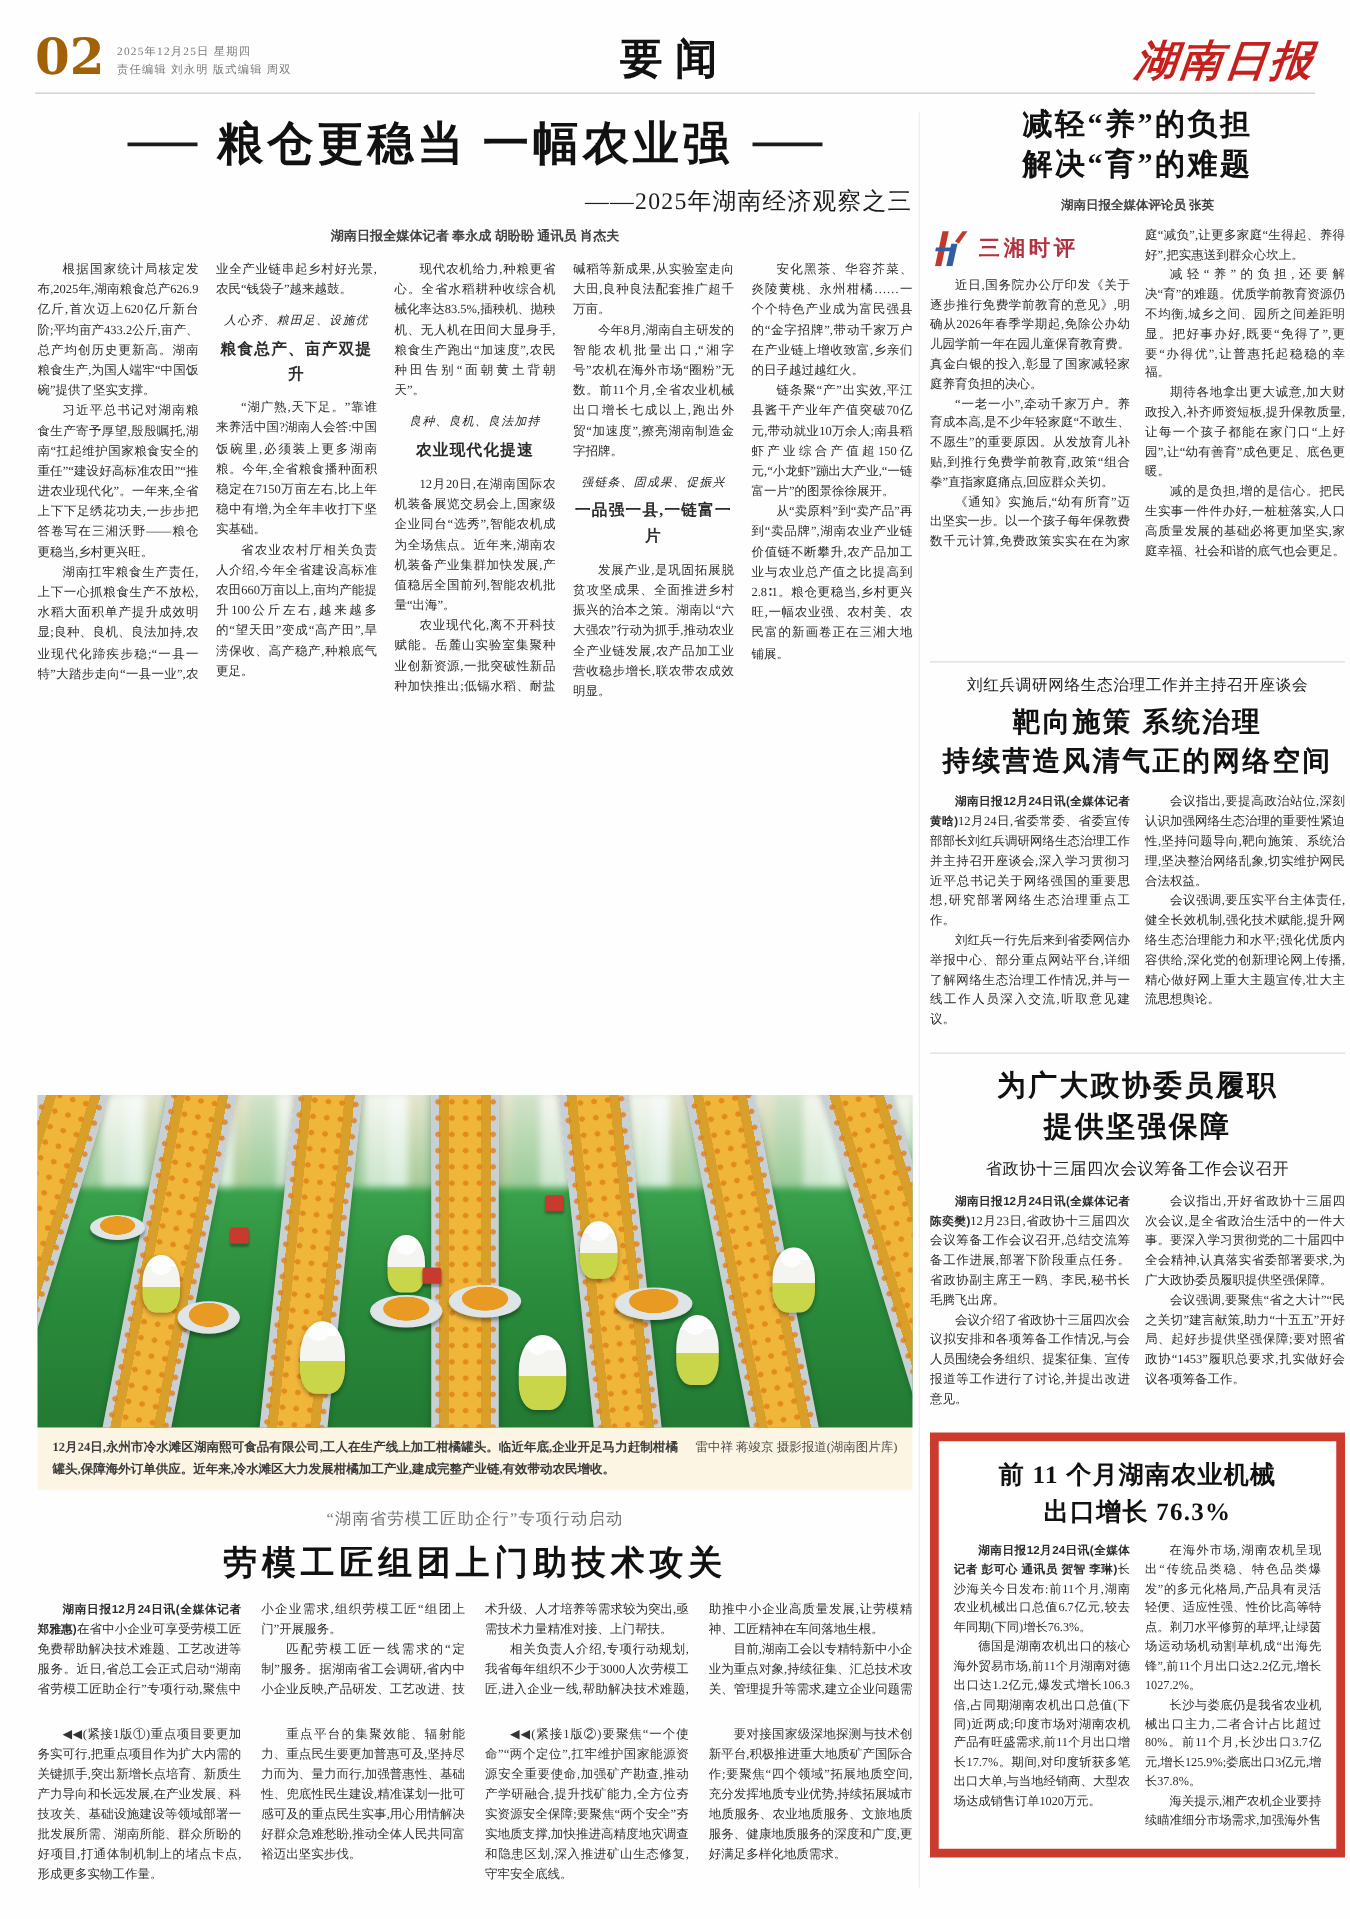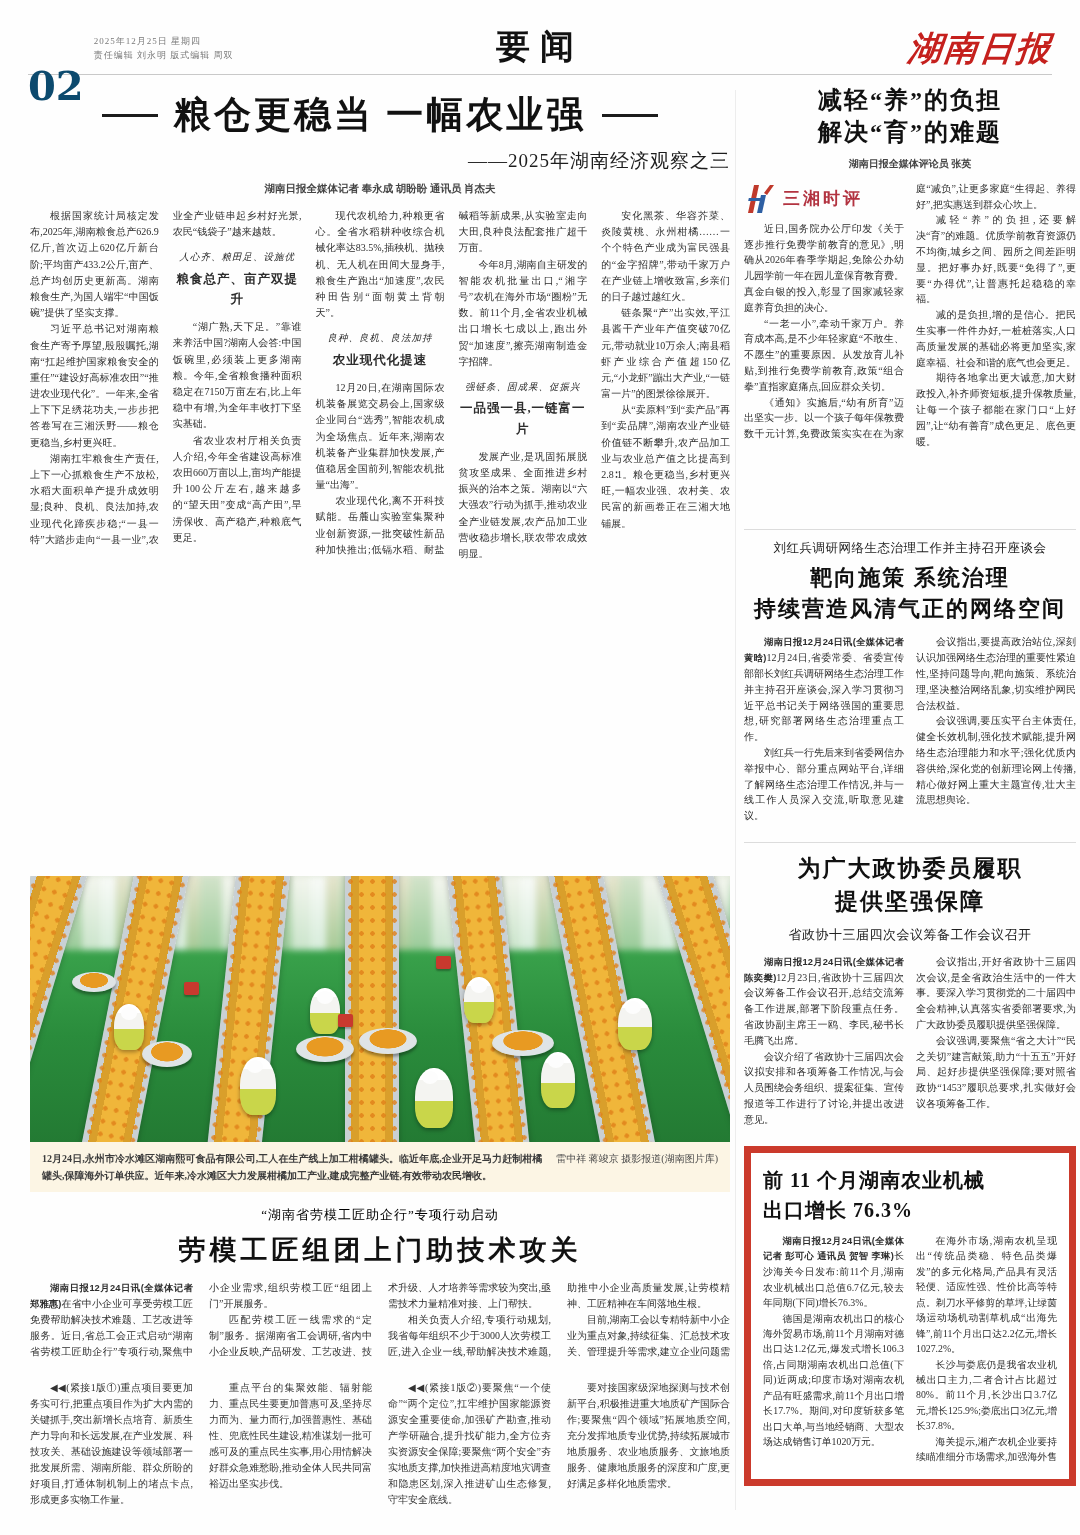--- a/index.html
+++ b/index.html
@@ -4,21 +4,21 @@
 <style>
   html,body{margin:0;padding:0;}
   body{
     width:1080px;height:1535px;position:relative;background:#fefefe;
     font-family:"Liberation Serif","DejaVu Serif",serif;color:#2b2b2b;
     -webkit-font-smoothing:antialiased;overflow:hidden;
   }
   
   .header{position:absolute;top:24px;left:28px;right:28px;height:50px;border-bottom:1px solid #c9c9c9;}
   .header-left{position:absolute;left:0;top:2px;display:flex;gap:10px;align-items:flex-start;}
-  .page-num{font-size:40px;line-height:40px;font-weight:bold;color:#0c4a6e;font-family:"DejaVu Serif",serif;margin-top:40px;}
+  .page-num{font-size:40px;line-height:40px;font-weight:bold;color:#a16207;font-family:"DejaVu Serif",serif;}
   .header-meta{padding-top:8px;font-size:9px;line-height:1.6;color:#7a7a7a;letter-spacing:1px;}
   .section-title{position:absolute;left:0;right:0;text-align:center;top:0;font-size:34px;font-weight:900;letter-spacing:10px;color:#111;}
   .masthead{position:absolute;right:0;top:2px;font-size:34px;font-weight:bold;color:#c5201d;
     font-style:italic;transform:skewX(-6deg);letter-spacing:2px;}
   
   .left-area{position:absolute;left:30px;top:84px;width:700px;}
   .right-col{position:absolute;left:744px;top:84px;width:332px;}
   .vdivider{position:absolute;left:735px;top:90px;height:1420px;width:1px;background:#ededed;}
   
   .mh-row{display:flex;align-items:center;justify-content:center;gap:16px;margin-top:6px;}
@@ -48,21 +48,21 @@
   .worker:before{content:"";position:absolute;left:7px;top:3px;width:16px;height:13px;border-radius:50%;background:#fdfdfd;}
   .bowl{position:absolute;width:58px;height:26px;border-radius:50%;
     background:radial-gradient(ellipse at 50% 42%,#e89a22 0 44%,#dfe4e6 46% 68%,#98a1a6 100%);
     box-shadow:0 3px 3px rgba(0,0,0,.35);}
   .stool{position:absolute;width:15px;height:13px;background:#c8392e;border-radius:2px;box-shadow:0 2px 2px rgba(0,0,0,.3);}
   .caption{background:#fcf5e4;padding:8px 12px;font-size:10px;font-weight:600;line-height:1.7;
     text-align:justify;color:#3c3c3c;}
   .caption .credit{float:right;font-weight:500;color:#4a4a4a;padding-left:14px;}
   
   .labor{margin-top:14px;}
-  .labor-kicker{text-align:center;font-size:13px;color:#000000;letter-spacing:1px;}
+  .labor-kicker{text-align:center;font-size:13px;color:#737373;letter-spacing:1px;}
   .labor-head{text-align:center;font-size:27px;font-weight:900;letter-spacing:4px;margin-top:8px;color:#111;}
   .fourcol{margin-top:12px;column-count:4;column-gap:16px;font-size:10px;line-height:1.6;
     text-align:justify;color:#2d2d2d;overflow:hidden;}
   .labor-body{height:84px;}
   .cont-body{height:168px;margin-top:16px;color:#333;}
   
   .rc-head{text-align:center;font-weight:900;color:#111;}
   .rc-head.h1{font-size:24px;line-height:1.35;letter-spacing:2px;}
   .rc-byline{text-align:center;font-size:10px;color:#444;margin-top:8px;font-weight:bold;}
   .twocol{column-count:2;column-gap:12px;font-size:10px;line-height:1.58;text-align:justify;
@@ -73,21 +73,21 @@
   .net-head{font-size:22px;line-height:1.4;letter-spacing:2px;margin-top:6px;}
   .net-body{height:196px;}
   .cppcc-head{font-size:23px;line-height:1.4;letter-spacing:2px;margin-top:8px;}
   .rc-sub{text-align:center;font-size:13px;color:#222;margin-top:8px;letter-spacing:.5px;}
   .cppcc-body{height:178px;}
   
   .sxsp{display:flex;align-items:flex-end;gap:7px;margin:2px 0 8px;break-inside:avoid;}
   .sxsp-text{font-size:17px;font-weight:900;color:#b23340;letter-spacing:3px;}
   
   .redbox{margin-top:14px;border:7px solid #cb3a2c;padding:12px 12px 10px;background:#fff;}
-  .redbox-head{font-size:20px;font-weight:900;line-height:1.5;letter-spacing:1px;color:#111;}
+  .redbox-head{text-align:center;font-size:20px;font-weight:900;line-height:1.5;letter-spacing:1px;color:#111;}
   .redbox-body{height:236px;font-size:9.8px;margin-top:8px;}
 </style>
 </head>
 <body>
 
 <div class="header">
   <div class="header-left">
     <span class="page-num">02</span>
     <span class="header-meta">
       <span>2025年12月25日 星期四</span><br>
@@ -218,22 +218,22 @@
           <polygon points="20,10 26,2 30,2 23,12" fill="#c0392b"></polygon>
           <rect x="8" y="15" width="13" height="3" fill="#2e5fa3" transform="skewX(-12)"></rect>
         </svg>
         <span class="sxsp-text">三湘时评</span>
       </div>
       <div>
           <p>近日,国务院办公厅印发《关于逐步推行免费学前教育的意见》,明确从2026年春季学期起,免除公办幼儿园学前一年在园儿童保育教育费。真金白银的投入,彰显了国家减轻家庭养育负担的决心。</p>
           <p>“一老一小”,牵动千家万户。养育成本高,是不少年轻家庭“不敢生、不愿生”的重要原因。从发放育儿补贴,到推行免费学前教育,政策“组合拳”直指家庭痛点,回应群众关切。</p>
           <p>《通知》实施后,“幼有所育”迈出坚实一步。以一个孩子每年保教费数千元计算,免费政策实实在在为家庭“减负”,让更多家庭“生得起、养得好”,把实惠送到群众心坎上。</p>
           <p>减轻“养”的负担,还要解决“育”的难题。优质学前教育资源仍不均衡,城乡之间、园所之间差距明显。把好事办好,既要“免得了”,更要“办得优”,让普惠托起稳稳的幸福。</p>
+          <p>期待各地拿出更大诚意,加大财政投入,补齐师资短板,提升保教质量,让每一个孩子都能在家门口“上好园”,让“幼有善育”成色更足、底色更暖。</p>
           <p>减的是负担,增的是信心。把民生实事一件件办好,一桩桩落实,人口高质量发展的基础必将更加坚实,家庭幸福、社会和谐的底气也会更足。</p>
-          <p>期待各地拿出更大诚意,加大财政投入,补齐师资短板,提升保教质量,让每一个孩子都能在家门口“上好园”,让“幼有善育”成色更足、底色更暖。</p>
         </div>
     </div>
   </div>
 
   <div class="rule"></div>
 
   <div>
     <div class="rc-kicker">刘红兵调研网络生态治理工作并主持召开座谈会</div>
     <div class="rc-head net-head">
       <span>靶向施策  系统治理</span><br>

